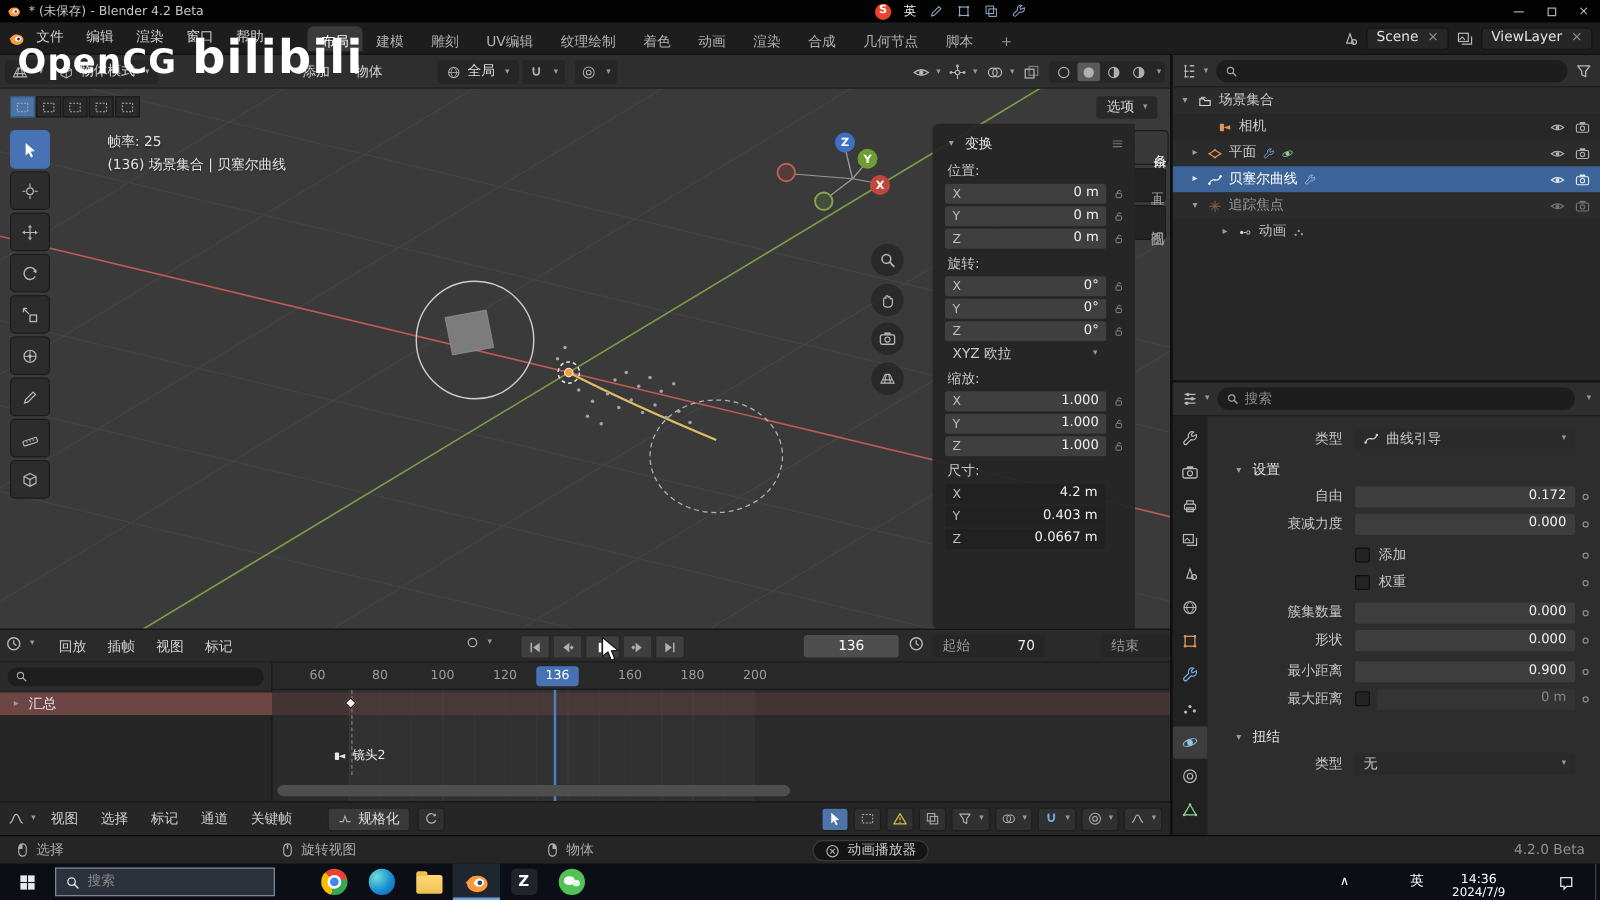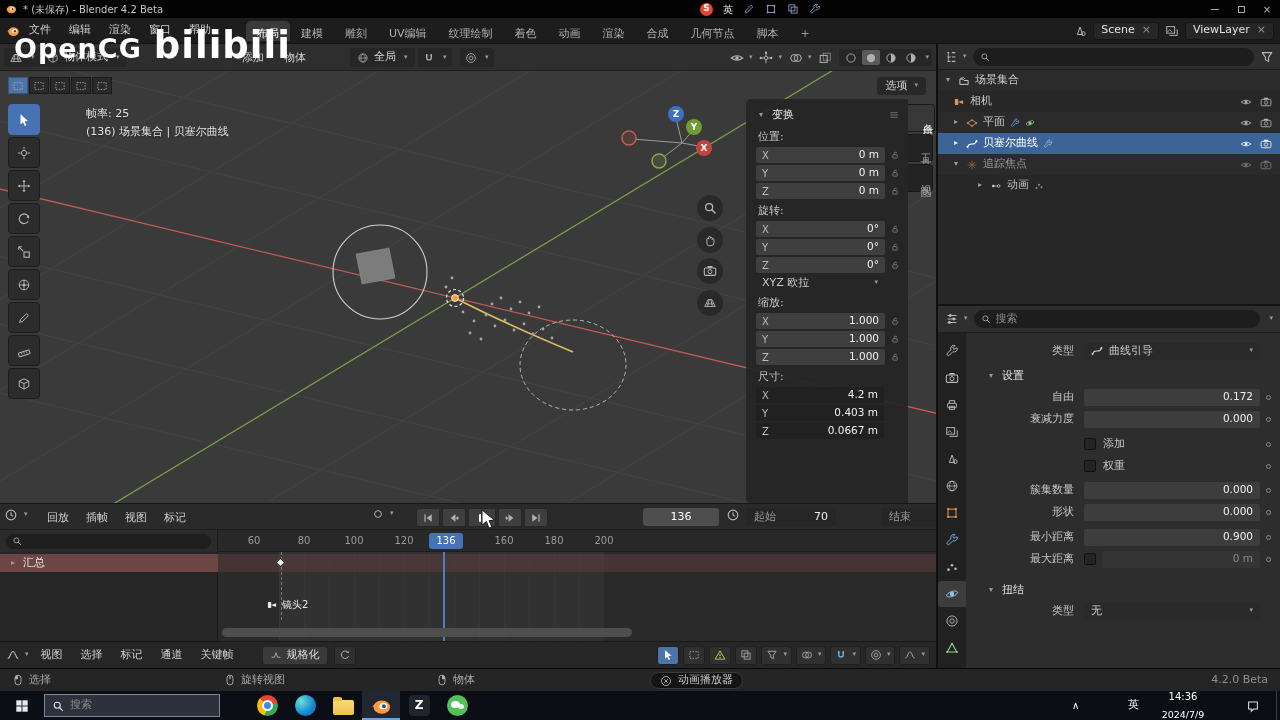--- a/index.html
+++ b/index.html
@@ -1137,21 +1137,21 @@
       </div>
     <div class="tico">
         <div class="ic-wx"></div>
       </div>
     <div class="tray" style="left:1072px">
         <span style="font-size:10px">∧</span>
       </div>
     <div class="tray" style="left:1128px">
         <span>英</span>
       </div>
-    <div class="tray" style="left:1150px;flex-direction:column;justify-content:space-between;width:66px;line-height:11px;font-size:10px;text-align:center">
+    <div class="tray" style="left:1150px;flex-direction:column;justify-content:flex-end;width:66px;line-height:11px;font-size:10px;text-align:center">
       <span>14:36</span>
       <span style="font-size:9.5px">2024/7/9</span>
     </div>
     <div class="tray" style="left:1246px">
         <svg class="ic" style="color:#dfe3ea">
           <use href="#s-note"></use>
         </svg>
       </div>
     <div class="tray" style="left:1276px;width:4px;height:29px;border-left:1px solid #3a3f48"></div>
   </div>
@@ -1174,21 +1174,21 @@
           <use href="#s-funnel"></use>
         </svg>
     </div>
     <div class="olrow" style="padding-left:5px">
       <span class="tw">▾</span>
       <svg class="i12" style="color:#d8d8d8">
           <use href="#s-coll"></use>
         </svg>
       <span>场景集合</span>
     </div>
-    <div class="olrow" style="">
+    <div class="olrow" style="padding-left:21px">
       <span class="tw"> </span>
       <svg class="i12" style="color:#e09558">
           <use href="#s-camobj"></use>
         </svg>
       <span>相机</span>
       <span class="olright">
           <svg class="i12">
             <use href="#s-eye"></use>
           </svg>
           <svg class="i12">

